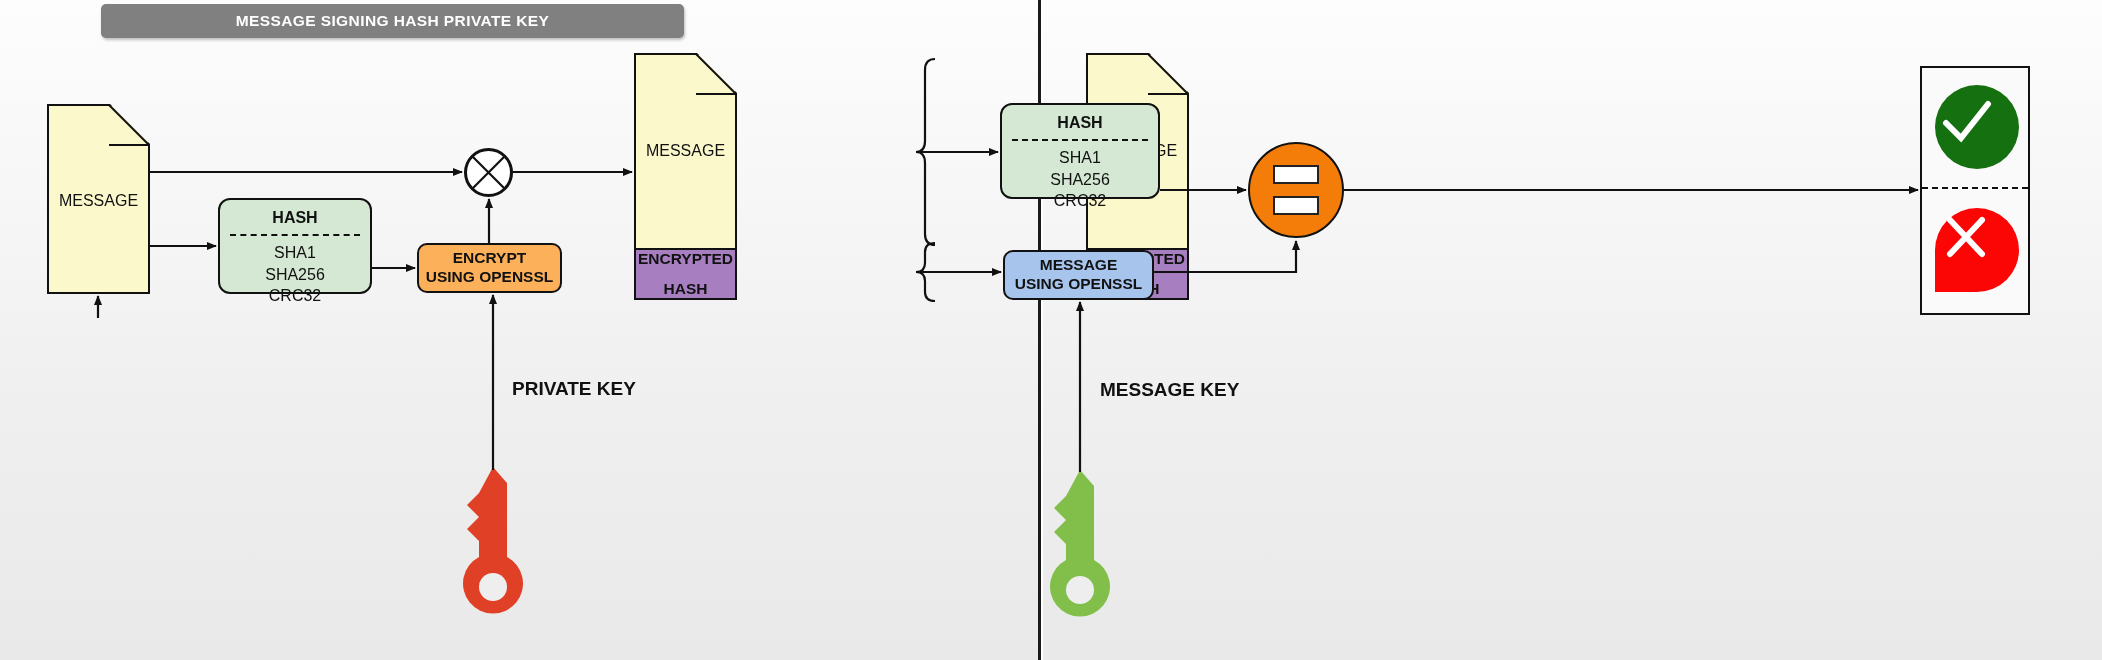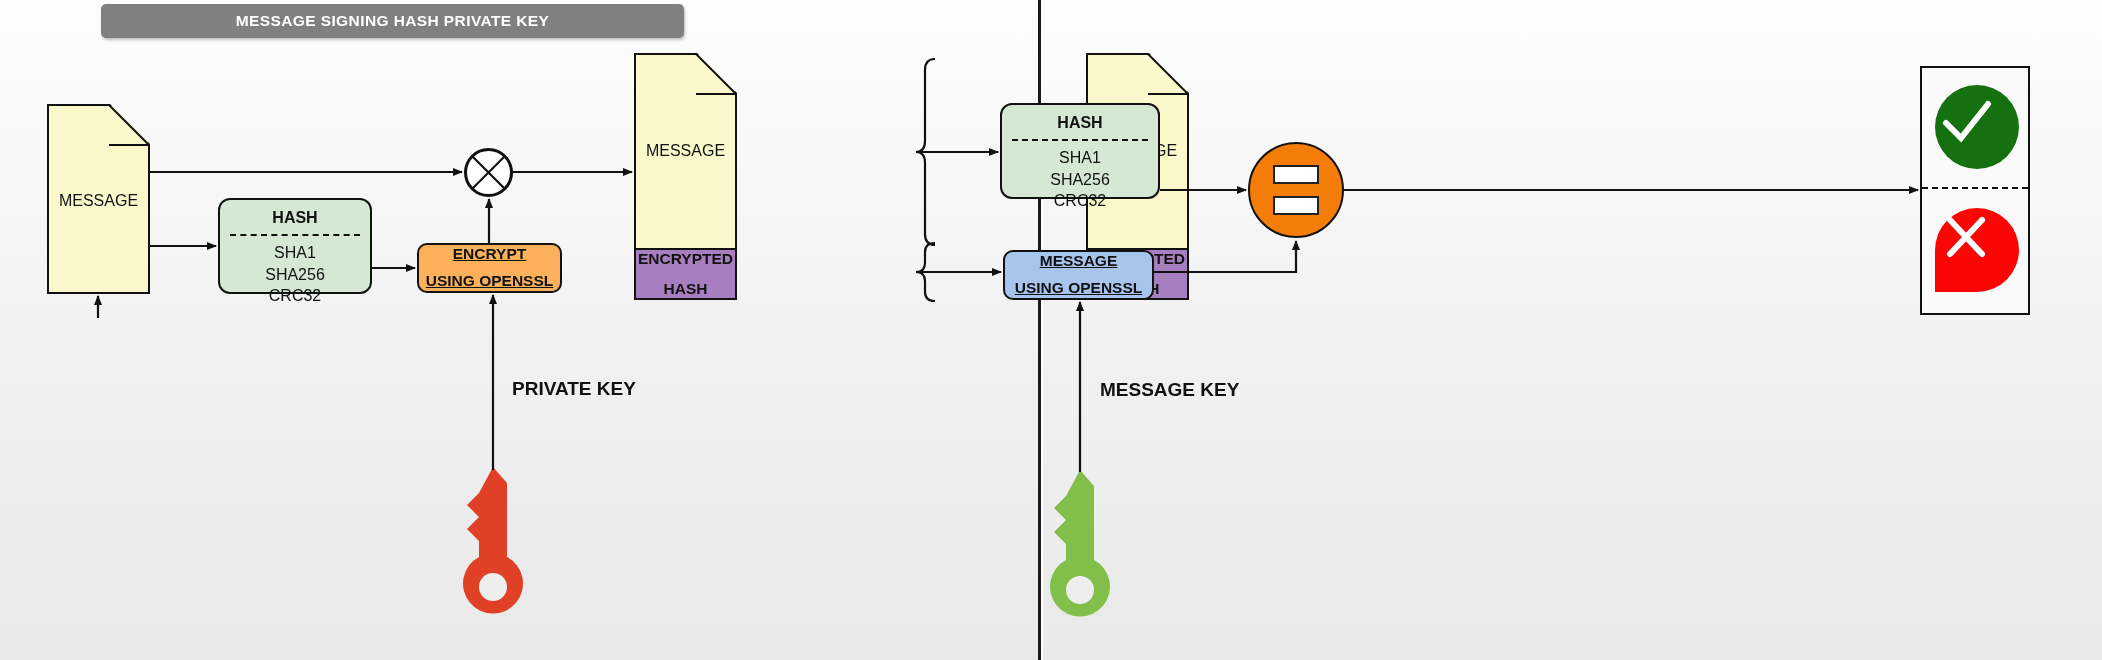--- a/index.html
+++ b/index.html
@@ -51,22 +51,22 @@
     box-sizing:border-box;text-align:center;color:#111;
   }
   .hashbox .hb-title{font-weight:bold;font-size:16px;padding-top:9px;}
   .hashbox .hb-sep{
     margin:7px 10px 0 10px;border-top:2px dashed #111;height:0;
   }
   .hashbox .hb-list{padding-top:6px;font-size:16px;line-height:1.35;}
   
   .procbox{
     position:absolute;border:2px solid #111;border-radius:10px;box-sizing:border-box;
-    display:flex;flex-direction:column;align-items:center;justify-content:space-between;
-    font-weight:bold;font-size:15.5px;color:#111;line-height:1.2;text-align:center;text-decoration:underline;
+    display:flex;flex-direction:column;align-items:center;justify-content:center;
+    font-weight:bold;font-size:15.5px;color:#111;line-height:1.2;text-align:center;
   }
   .procbox.encrypt{background:#fcb05a;}
   .procbox.decrypt{background:#a6c4ec;}
   
   #wires{position:absolute;left:0;top:0;width:2102px;height:660px;pointer-events:none;}
   
   .keyshape{position:absolute;}
   .keylabel{
     position:absolute;font-weight:bold;font-size:19px;color:#111;white-space:nowrap;
   }

